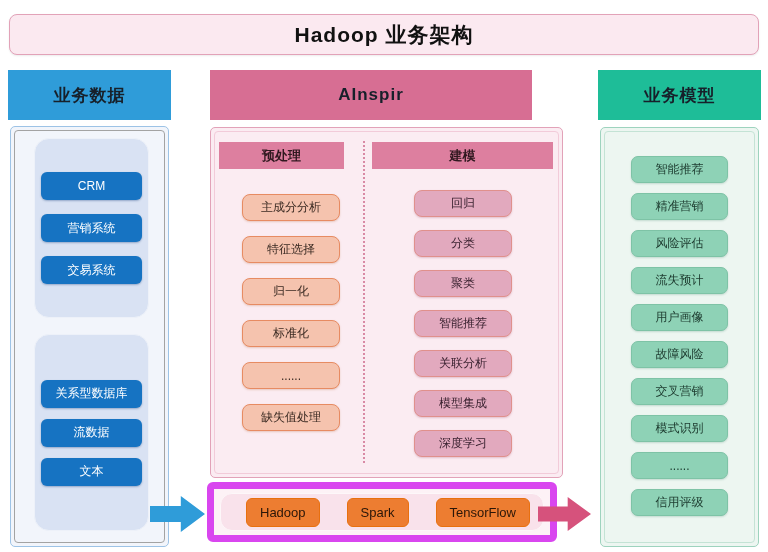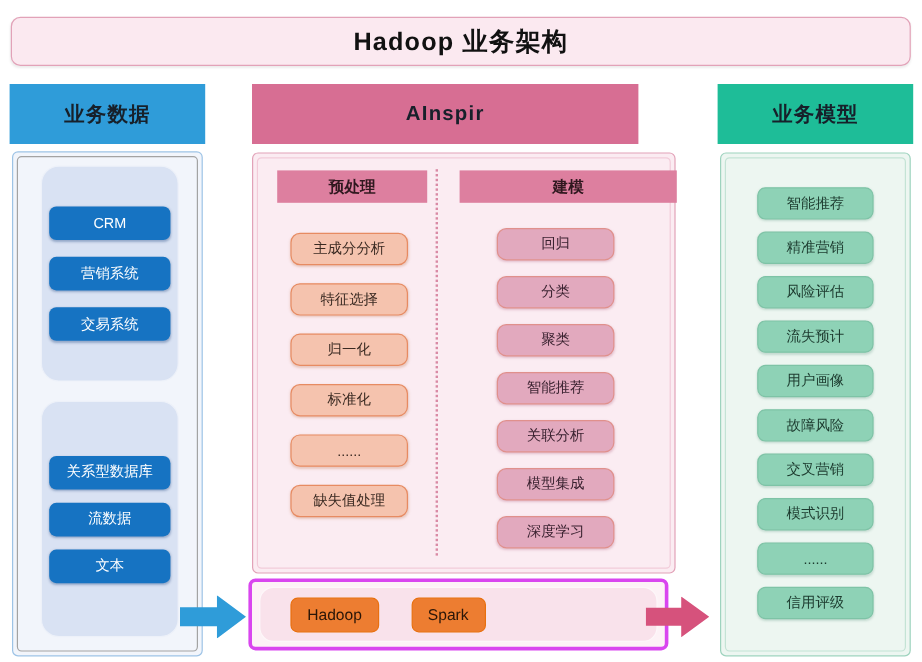--- a/index.html
+++ b/index.html
@@ -49,22 +49,22 @@
   .panel-pink {
     position:absolute; left:210px; top:127px; width:353px; height:351px;
     background:#FBECF2; border:1px solid #E2A2B8; border-radius:5px; padding:3px;
   }
   .panel-pink-inner { width:100%; height:100%; border:1px solid #F2CBD9; border-radius:4px; position:relative; }
   .sub-header {
     position:absolute; top:10px; height:27px; background:#DD7F9F;
     display:flex; align-items:center; justify-content:center;
     font-size:13px; font-weight:bold; color:#30181f;
   }
-  .sub-header-pre   { left:16px;  width:125px; }
-  .sub-header-model { left:157px; width:181px;margin-left:11px; }
+  .sub-header-pre   { left:4px;  width:125px; }
+  .sub-header-model { left:157px; width:181px; }
   .dotted-sep { position:absolute; left:148px; top:9px; height:322px; width:0; border-left:2px dotted #D98AA5; }
   .pre-col {
     position:absolute; left:27px; top:62px; width:98px;
     display:flex; flex-direction:column; gap:15px;
   }
   .model-col {
     position:absolute; left:199px; top:58px; width:98px;
     display:flex; flex-direction:column; gap:13px;
   }
   .btn-salmon {
@@ -74,21 +74,21 @@
   }
   .btn-rose {
     width:98px; height:27px; background:#E2A9BE; border:1px solid #E0908C;
     border-radius:8px; display:flex; align-items:center; justify-content:center;
     font-size:12px; color:#3a2230; box-shadow:0 1px 2px rgba(160,60,100,0.25); white-space:nowrap;
   }
 
   
   .panel-frameworks {
     position:absolute; left:207px; top:482px; width:350px; height:60px;
-    background:#FDF2F6; border:3px solid #d946ef; border-radius:6px; padding:4px 6px;
+    background:#FDF2F6; border:7px solid #d946ef; border-radius:6px; padding:4px 6px;
   }
   .frameworks-inner {
     width:100%; height:100%; background:#F9E2EB; border:1px solid #FDF7F9; border-radius:12px;
     display:flex; align-items:center; gap:27px; padding-left:25px;
   }
   .btn-orange {
     height:29px; background:#ED7D31; border:1px solid #E8700F; border-radius:6px;
     display:flex; align-items:center; justify-content:center; padding:0 13px;
     font-size:13px; color:#2a1608; white-space:nowrap;
   }
@@ -164,20 +164,21 @@
         <div class="btn-rose">模型集成</div>
         <div class="btn-rose">深度学习</div>
       </div>
     </div>
   </div>
 
   <div class="panel-frameworks">
     <div class="frameworks-inner">
       <div class="btn-orange">Hadoop</div>
       <div class="btn-orange">Spark</div>
+      <div class="btn-orange">TensorFlow</div>
     </div>
   </div>
 
   <div class="panel-green">
     <div class="panel-green-inner">
       <div class="btn-green">智能推荐</div>
       <div class="btn-green">精准营销</div>
       <div class="btn-green">风险评估</div>
       <div class="btn-green">流失预计</div>
       <div class="btn-green">用户画像</div>

